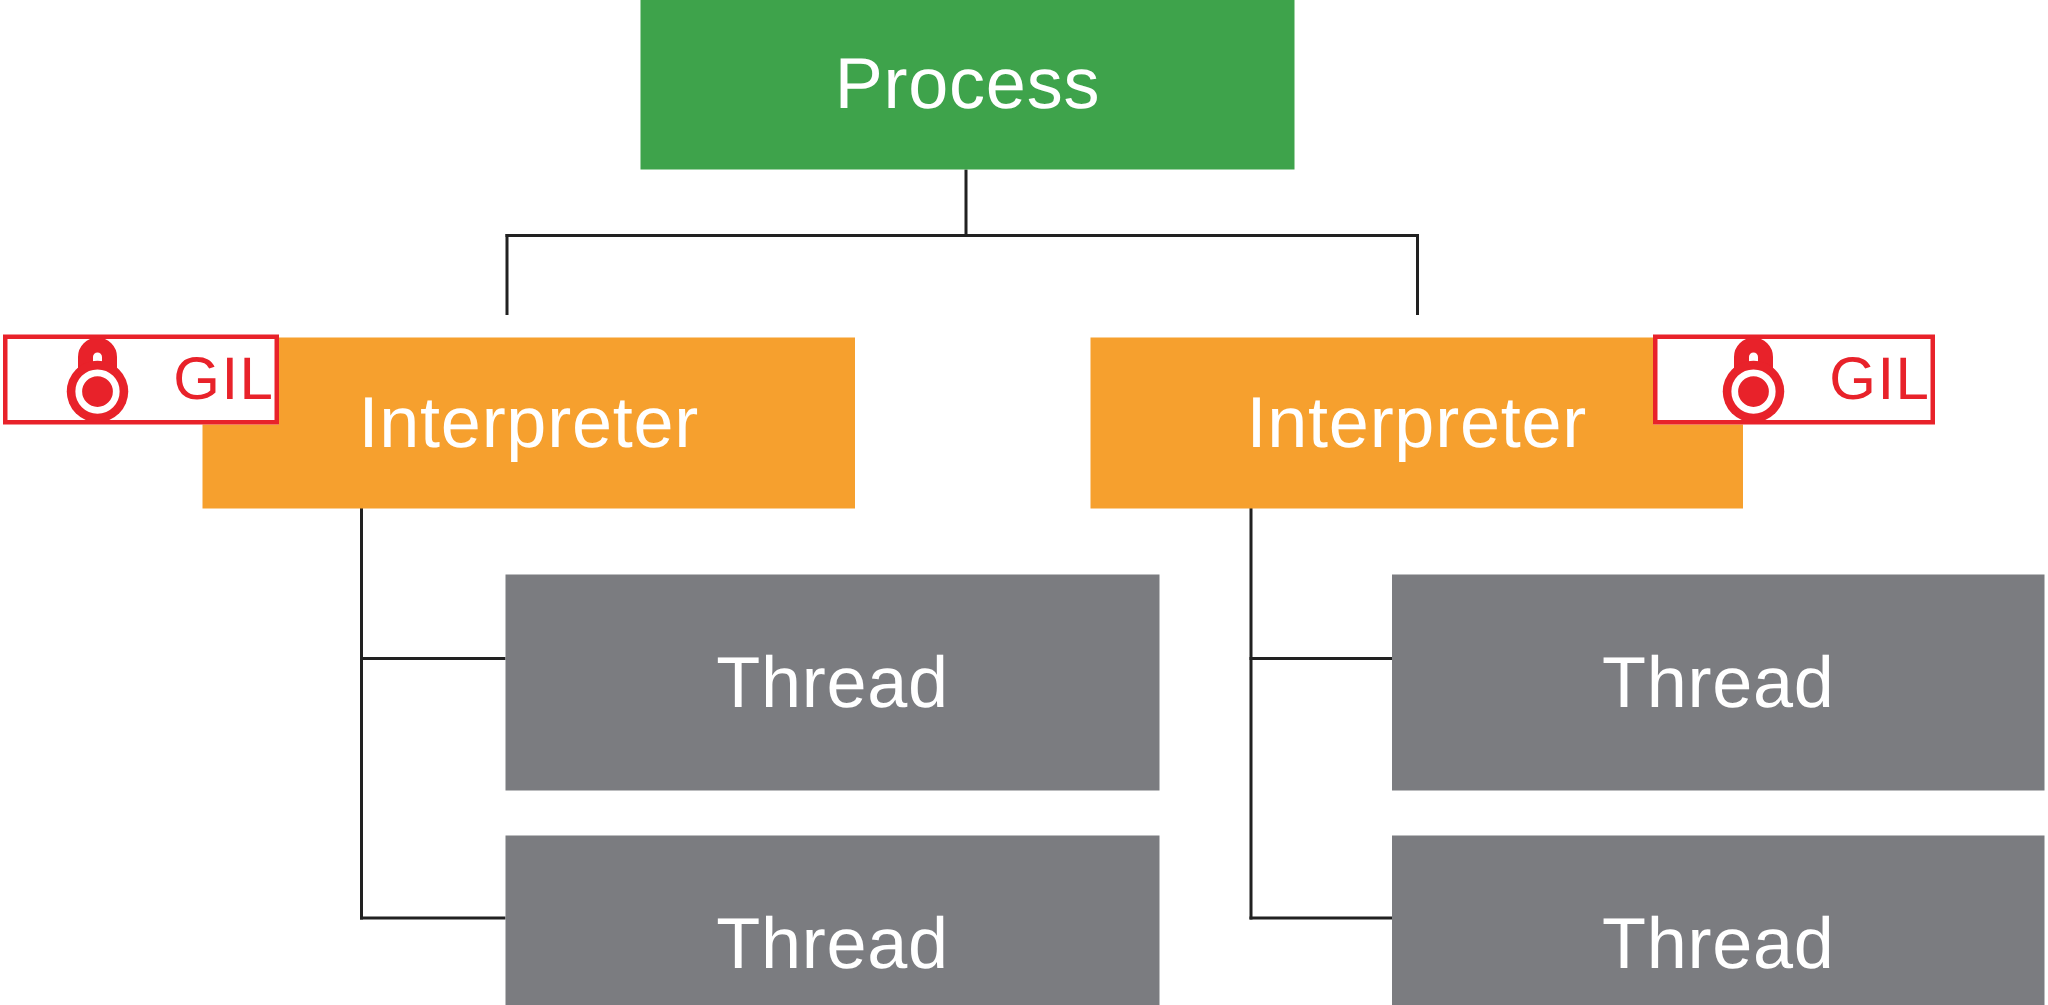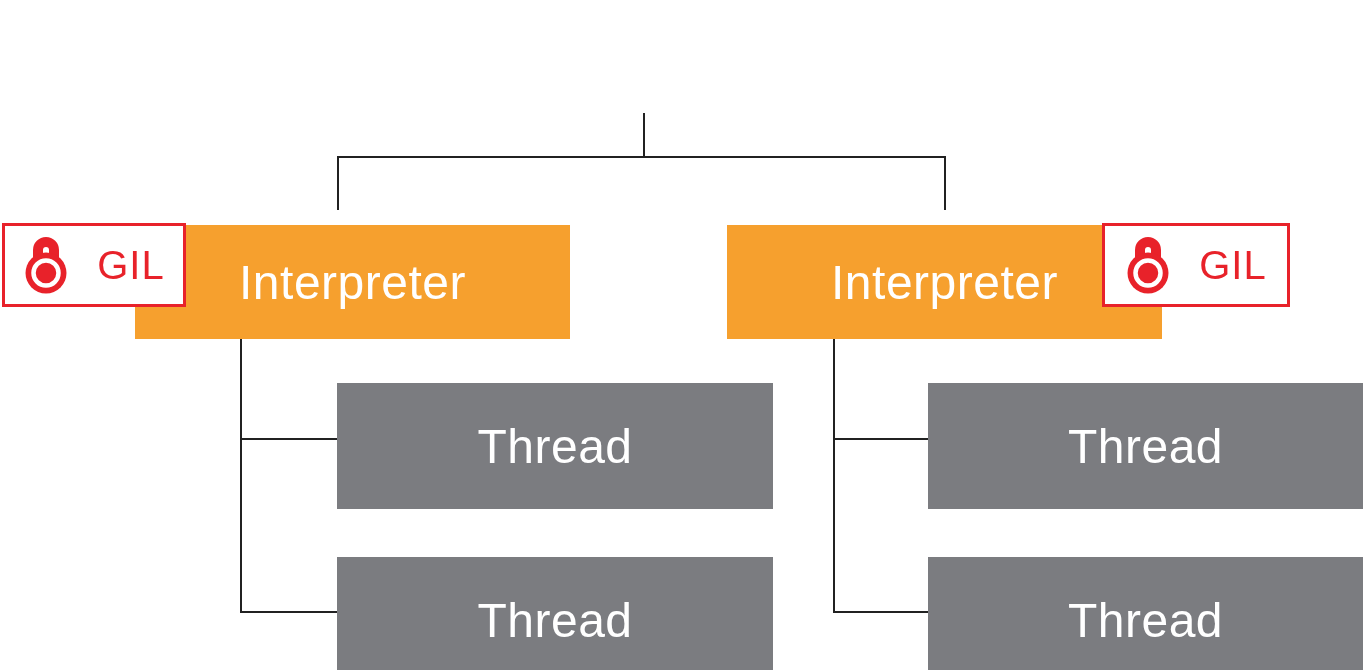--- a/index.html
+++ b/index.html
@@ -24,30 +24,30 @@
     position:absolute;
     display:flex;align-items:center;justify-content:center;
     color:var(--label-white);
     font-size:48px;font-weight:400;
     letter-spacing:0.5px;
   }
   .process{left:427px;top:0;width:436px;height:113px;background:var(--process-green);}
   .interp{background:var(--interpreter-orange);width:435px;height:114px;top:225px;}
   .interp-left{left:135px;}
   .interp-right{left:727px;}
-  .thread{background:var(--thread-gray);width:436px;height:126px;}
+  .thread{background:var(--thread-gray);width:436px;height:144px;}
   .thread-l1{left:337px;top:383px;}
   .thread-l2{left:337px;top:557px;}
   .thread-r1{left:928px;top:383px;width:435px;}
   .thread-r2{left:928px;top:557px;width:435px;}
   .gil{
-    position:absolute;top:223px;height:84px;
+    position:absolute;top:223px;height:60px;
     background:var(--background-white);
     border:3px solid var(--gil-red);
-    display:flex;align-items:center;justify-content:center;
+    display:flex;align-items:center;justify-content:flex-end;
     gap:28px;z-index:2;
   }
   .gil-left{left:2px;width:184px;}
   .gil-right{left:1102px;width:188px;}
   .gil-text{
     color:var(--gil-red);
     font-size:40px;font-weight:400;letter-spacing:1px;
   }
   .lock-shackle{fill:none;stroke:var(--gil-red,#E8222A);stroke-width:10;}
   .lock-body{fill:var(--gil-red,#E8222A);}
@@ -75,20 +75,23 @@
   <div class="line lh top-h"></div>
   <div class="line lv drop-left"></div>
   <div class="line lv drop-right"></div>
   <div class="line lv spine-left"></div>
   <div class="line lv spine-right"></div>
   <div class="line lh branch-l1"></div>
   <div class="line lh branch-l2"></div>
   <div class="line lh branch-r1"></div>
   <div class="line lh branch-r2"></div>
 
+  <div class="box process">
+    <span>Process</span>
+  </div>
 
   <div class="box interp interp-left">
     <span>Interpreter</span>
   </div>
 
   <div class="box interp interp-right">
     <span>Interpreter</span>
   </div>
 
   <div class="gil gil-left">

